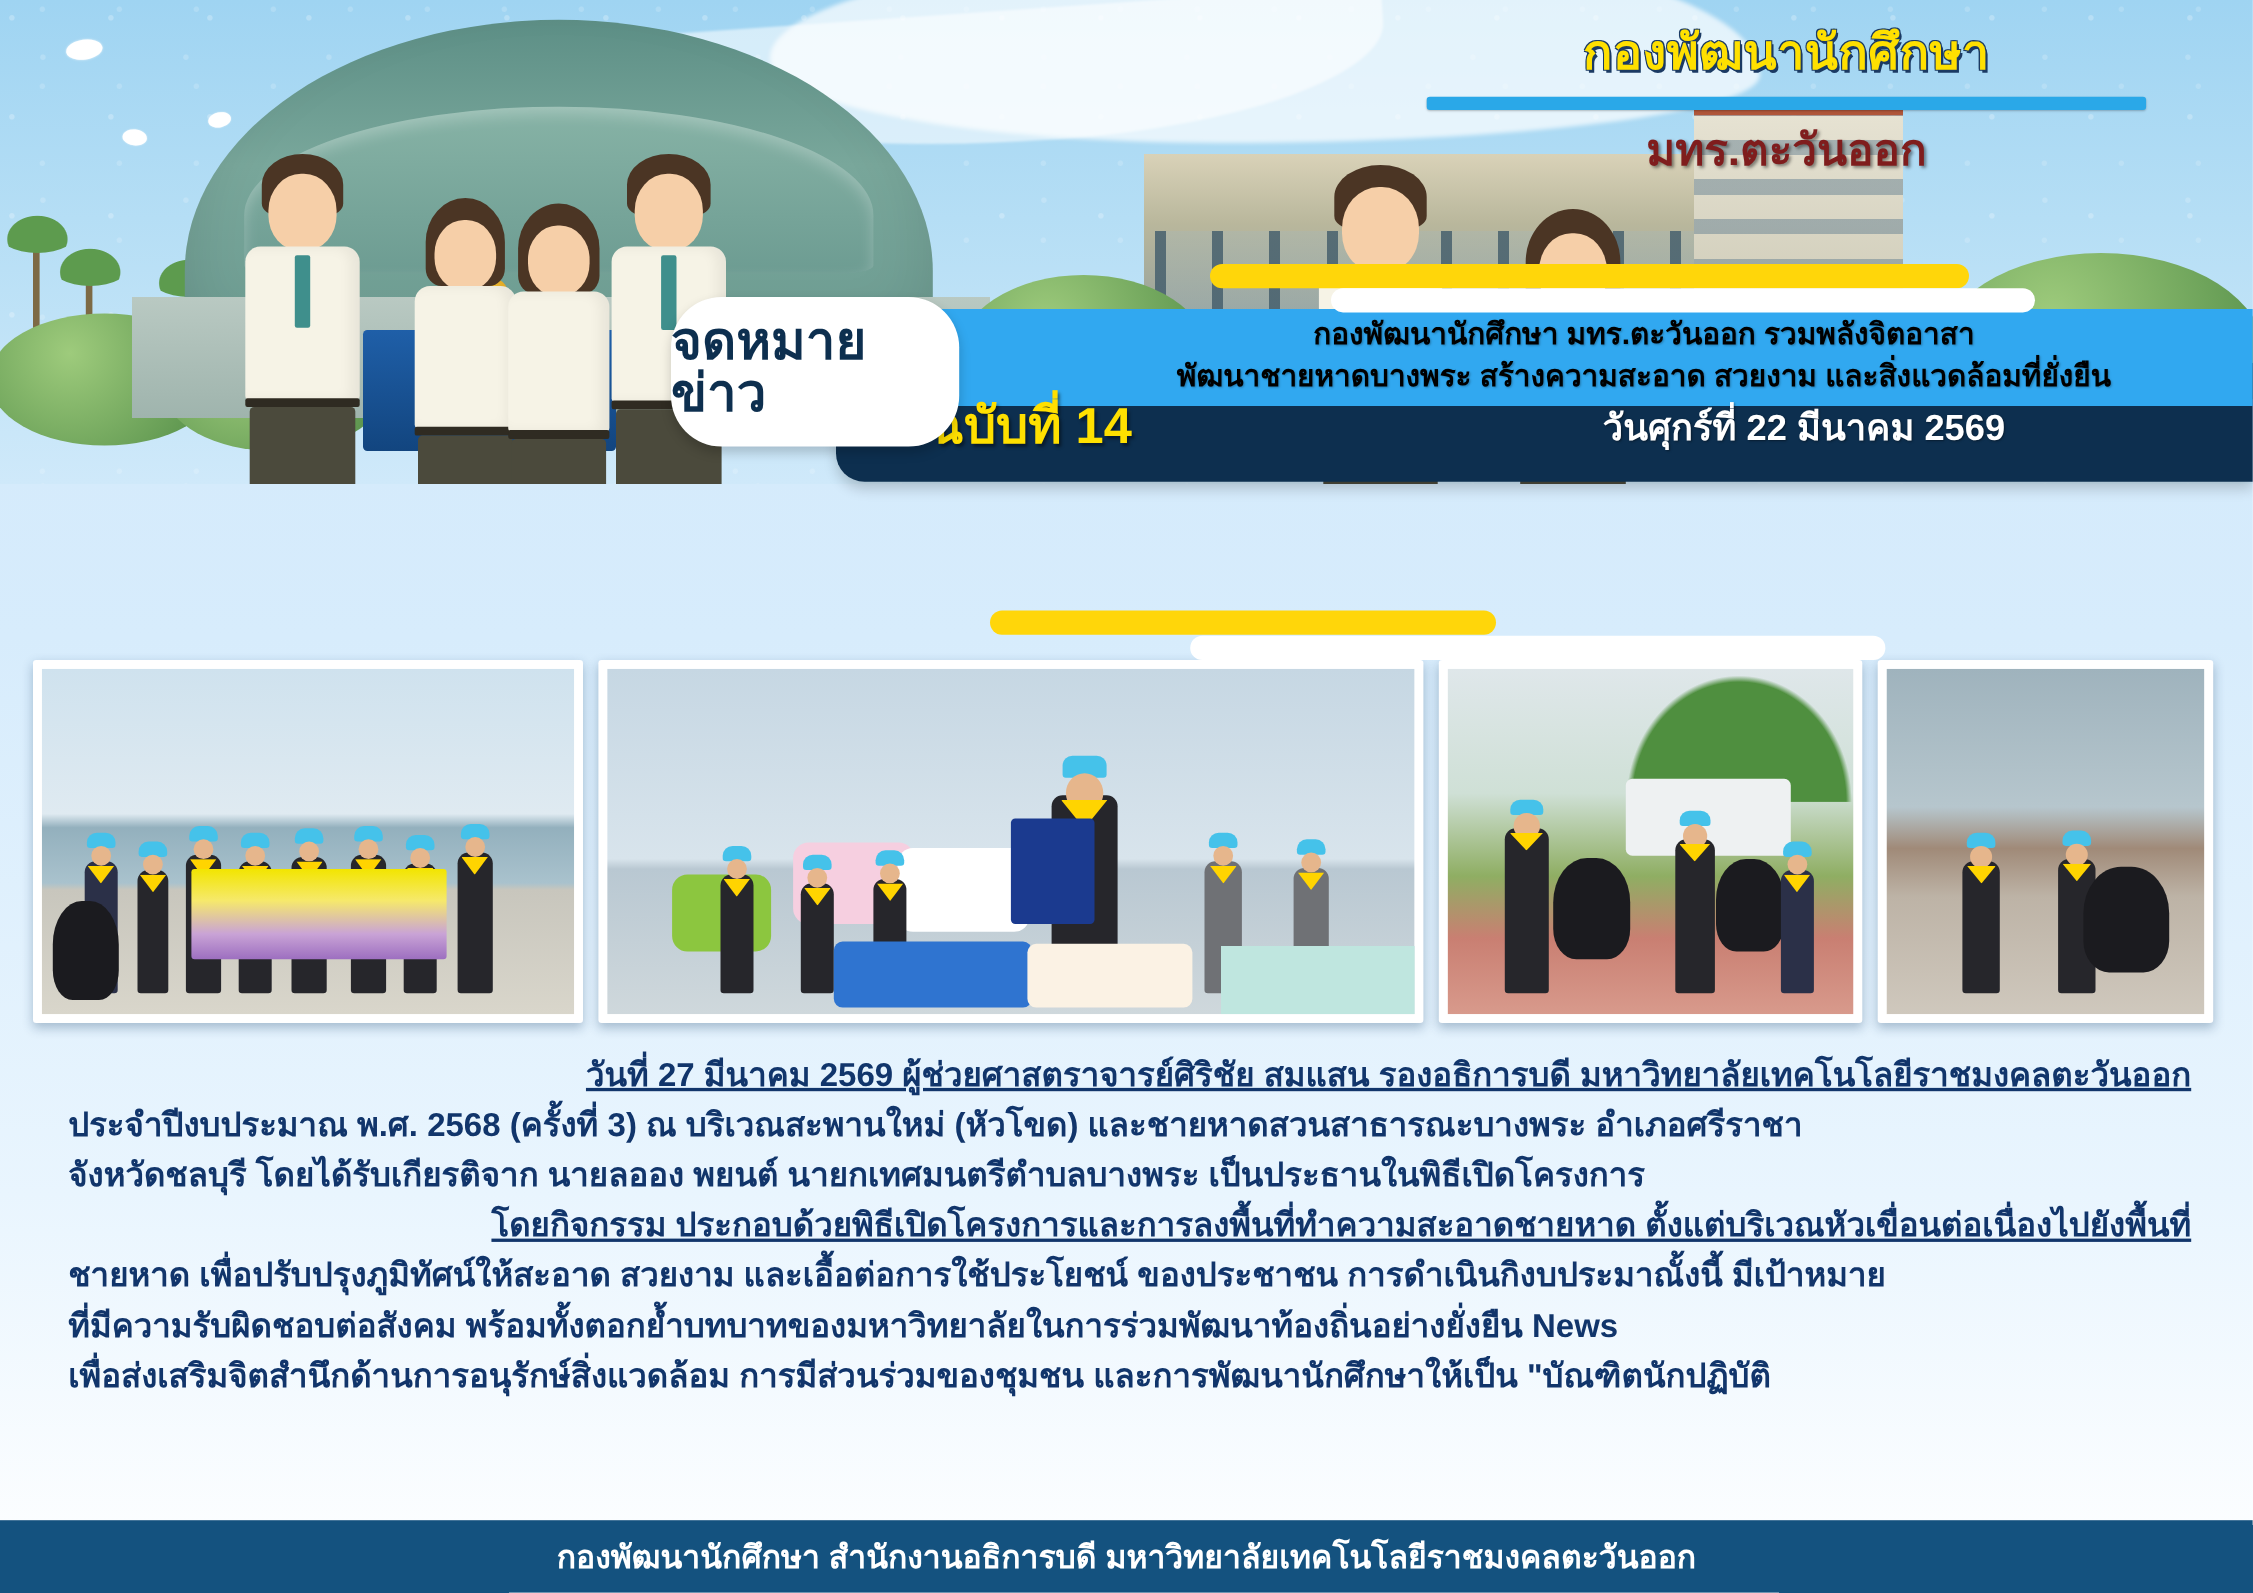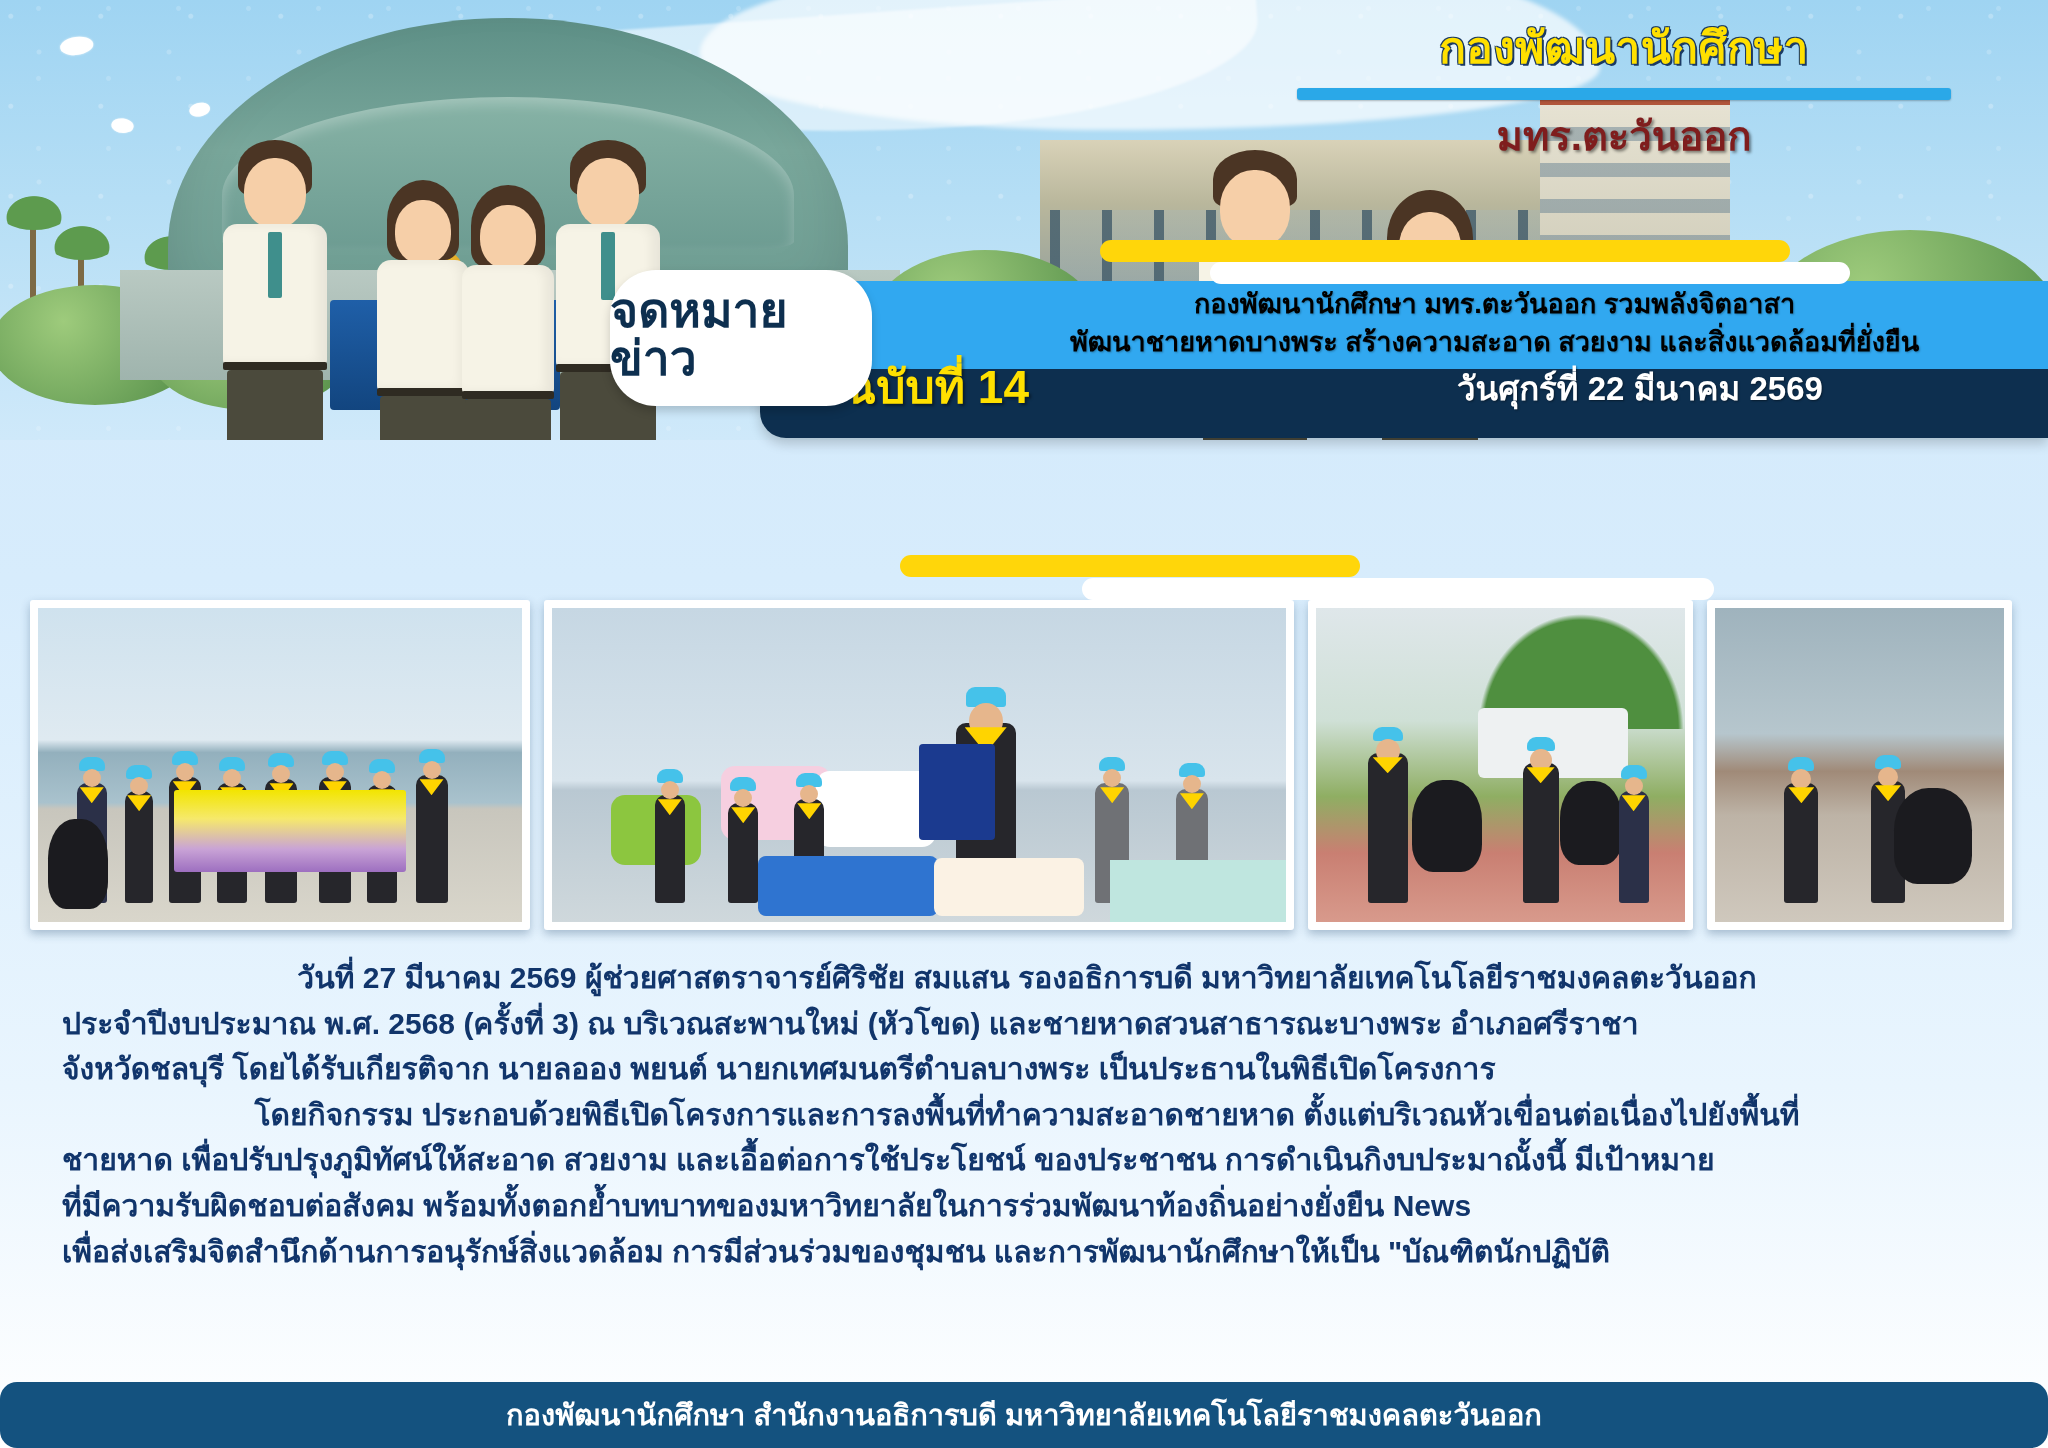--- a/index.html
+++ b/index.html
@@ -251,28 +251,27 @@
   .whitevan{ position:absolute; background:#eef1f2; border-radius:6px; }
   .sign{ position:absolute; border-radius:14px; }
 
   
   #article{
     position:absolute; left:62px; top:955px; width:1930px;
     color:#11356b; font-weight:bold; font-size:30px; line-height:1.52;
     text-align:justify; z-index:4;
   }
   #article .ln{ display:block; white-space:nowrap; }
-  #article .ln.c{ text-align:center; }
+  #article .ln.c{ text-align:right;text-decoration:underline; }
 
   
   #footer{
     position:absolute; left:0; bottom:0; width:2048px; height:66px;
     background:#14527f; display:flex; align-items:center; justify-content:center;
     z-index:12;
-    border-radius:17px;
   }
   #footer span{ color:#ffffff; font-size:29px; font-weight:bold; }
 </style>
 </head>
 <body>
 
 <div id="hero">
   <div class="sky-grain"></div>
   <div class="cloudswoosh2"></div>
   <div class="cloudswoosh"></div>

